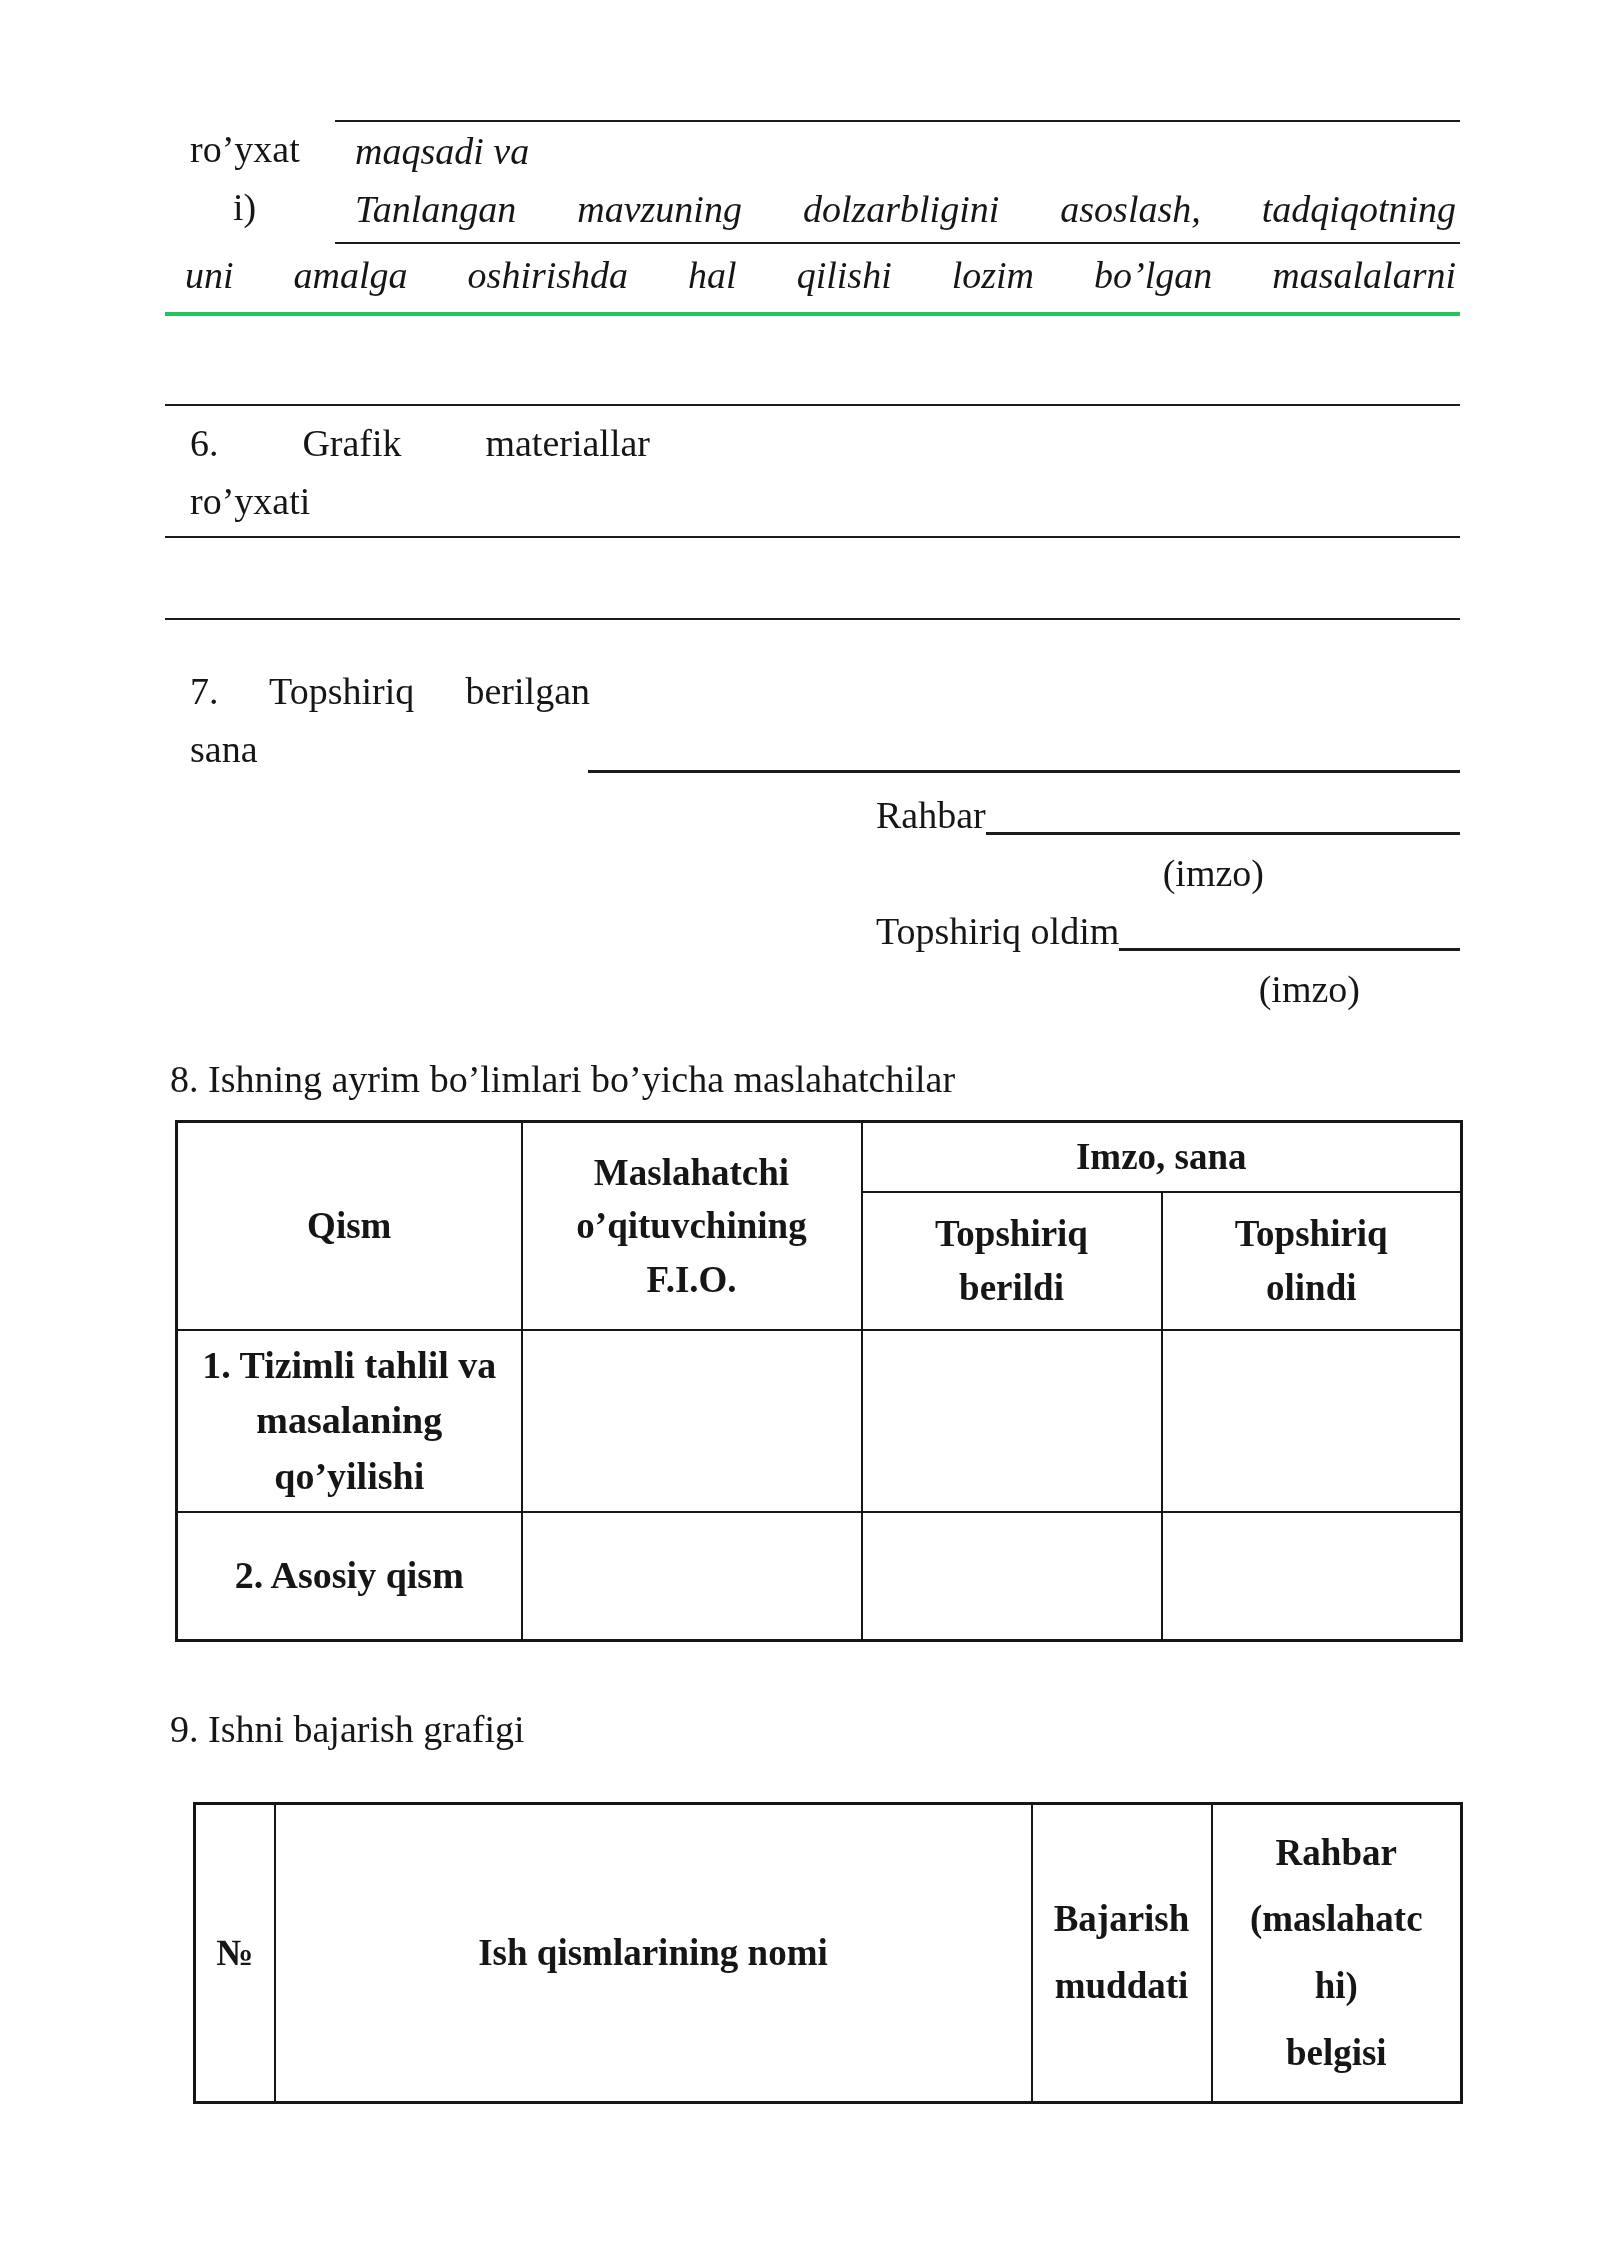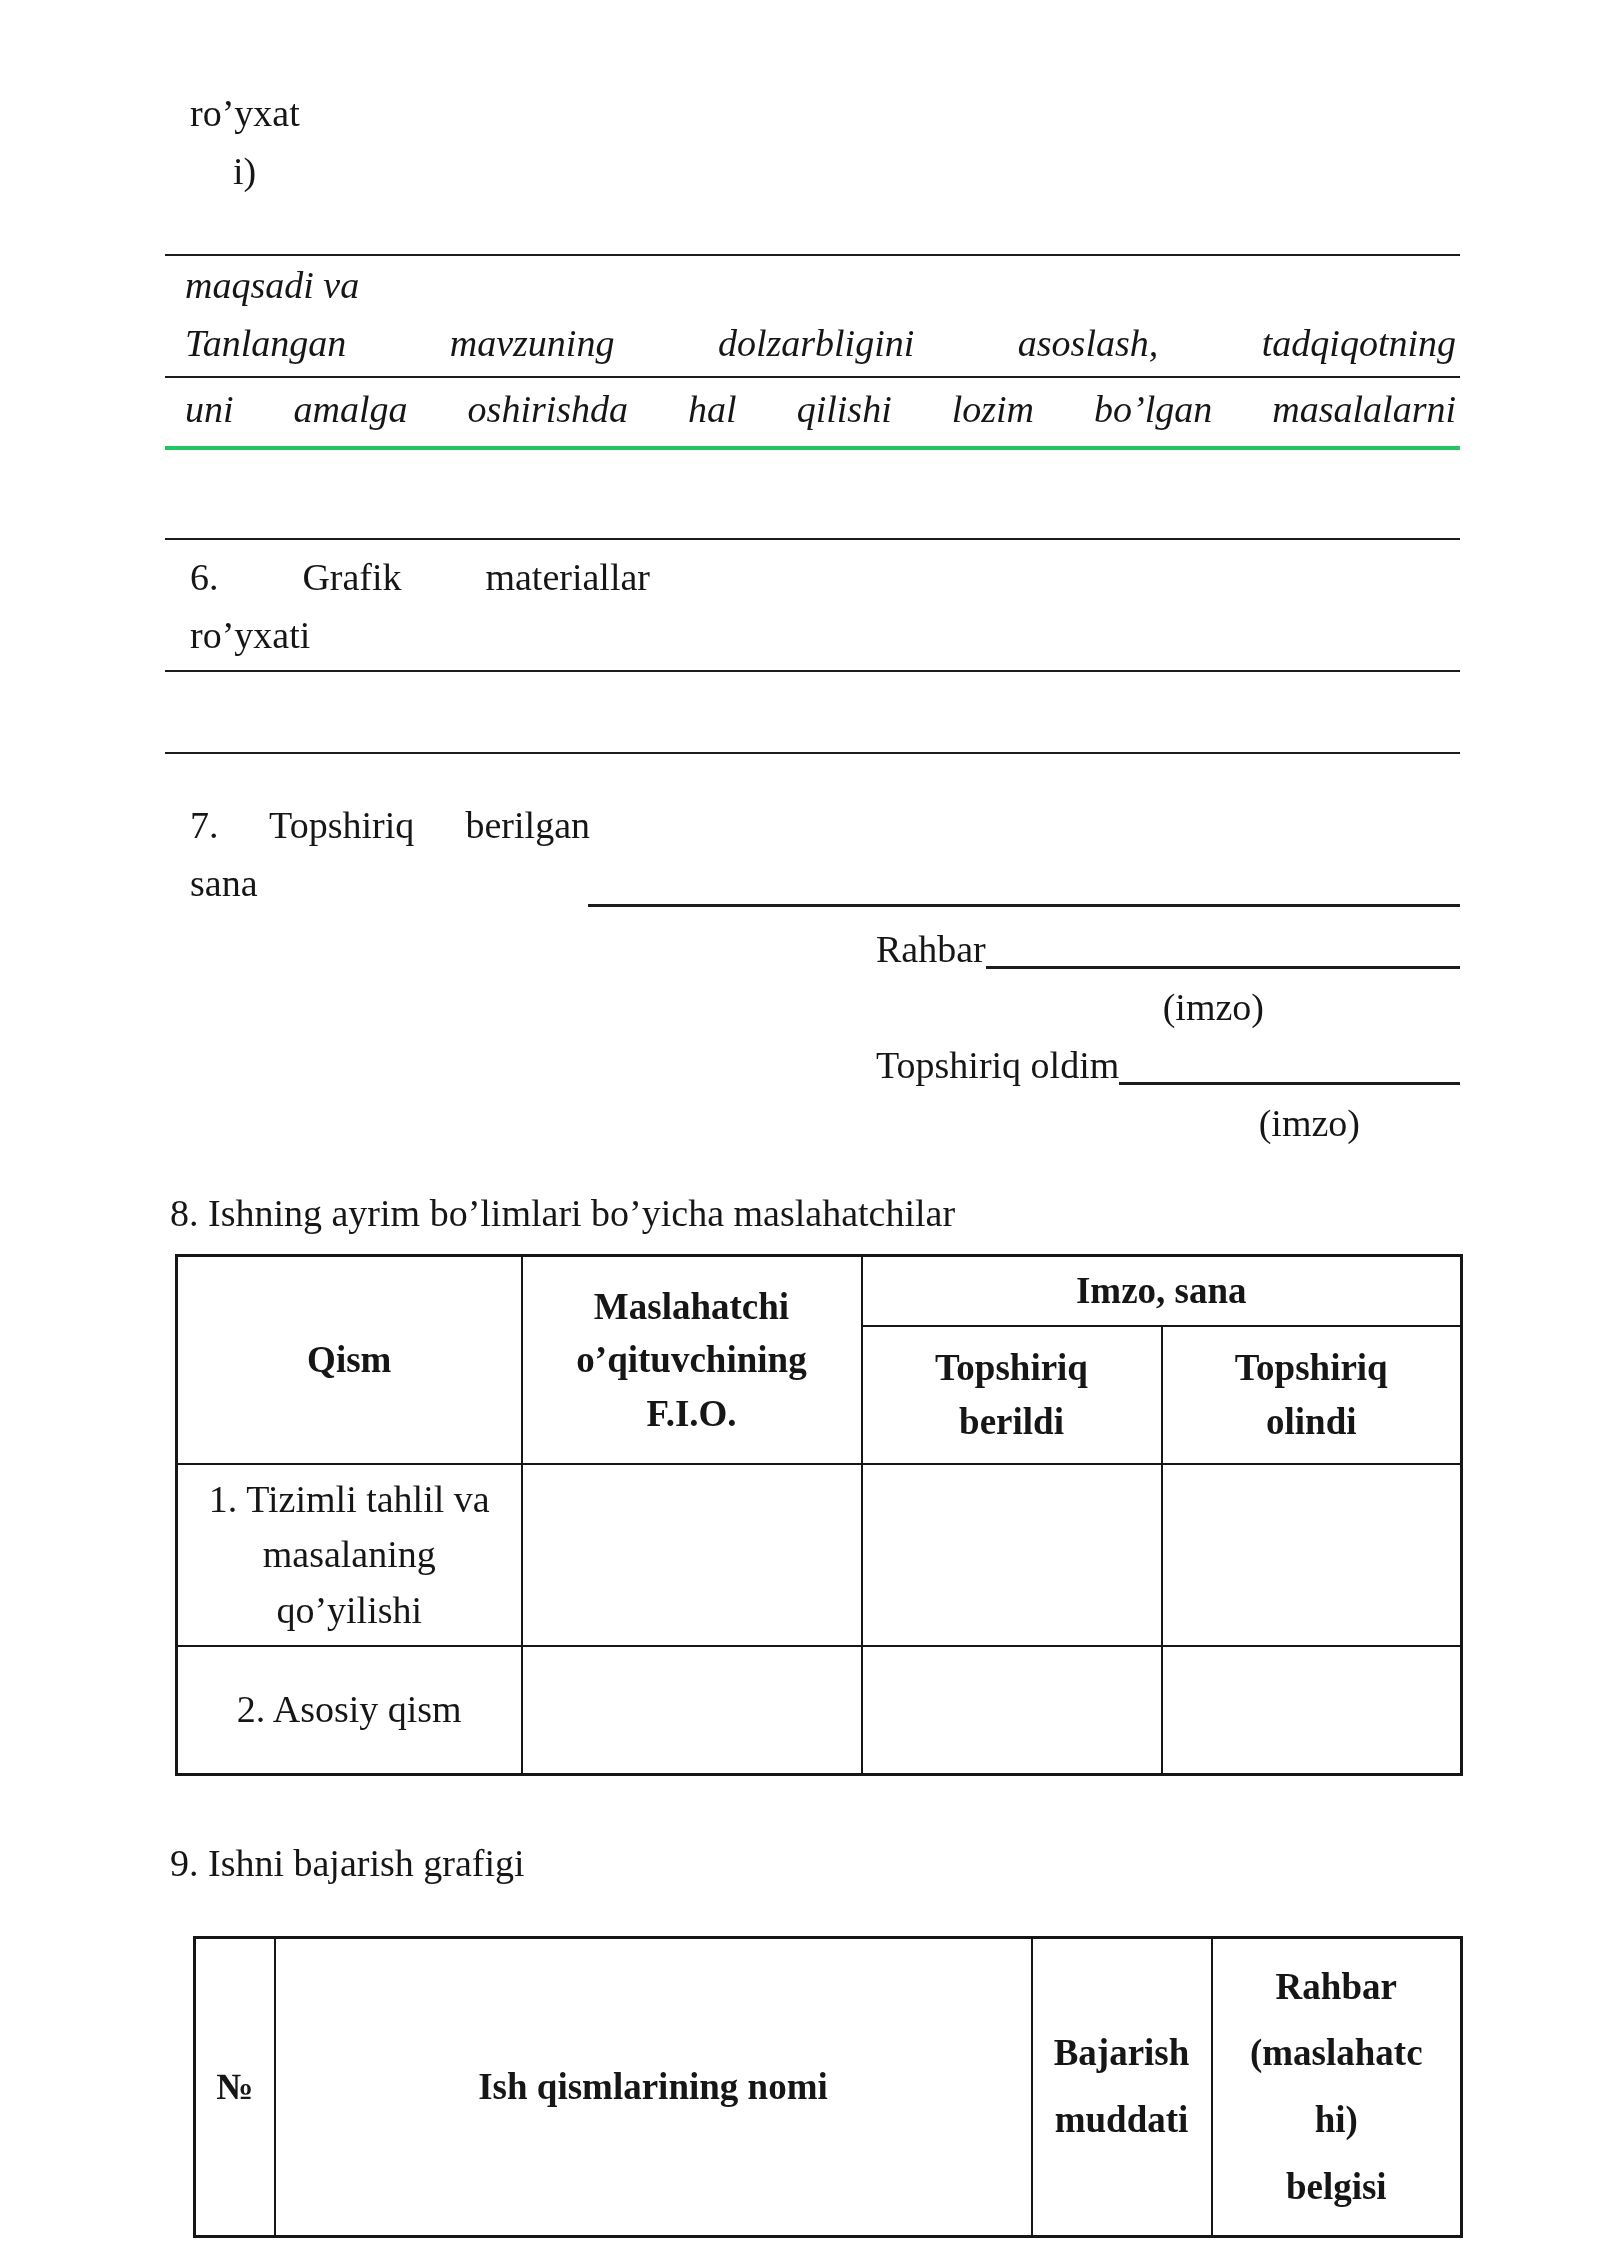--- a/index.html
+++ b/index.html
@@ -13,21 +13,21 @@
     font-family:"Liberation Serif", serif;
     font-size:38px;
     overflow:hidden;
   }
   .line{height:58px;line-height:58px;white-space:nowrap;}
   .italic{font-style:italic;}
   .jlast{text-align:justify;text-align-last:justify;white-space:normal;}
   .preline{white-space:pre-line;}
 
   
-  .intro-row{display:flex;margin-top:84px;flex-direction:column;}
+  .intro-row{display:flex;margin-top:120px;}
   .intro-left{width:170px;flex:0 0 170px;}
   .intro-left .l1{padding-left:25px;}
   .intro-left .l2{padding-left:68px;}
   .intro-right{flex:1;border-top:2px solid #1c1c1c;border-bottom:2px solid #1c1c1c;padding:0 4px 4px 20px;}
   .para2{border-bottom:4px solid #22c55e;padding:2px 4px 8px 20px;}
 
   .gap-rule{height:88px;border-bottom:2px solid #1c1c1c;}
   .gap-rule.g2{height:80px;}
 
   .sec6{border-bottom:2px solid #1c1c1c;padding:8px 0 6px 0;}
@@ -46,21 +46,21 @@
   .sig-imzo{text-align:right;}
   .sig-imzo.i1{padding-right:196px;}
   .sig-imzo.i2{padding-right:100px;}
 
   .heading{margin-top:32px;margin-left:5px;height:58px;line-height:58px;}
   .heading.h9{margin-top:58px;}
 
   table{border-collapse:collapse;table-layout:fixed;}
   .t8{margin-top:12px;margin-left:10px;width:1285px;border:3px solid #161616;}
   .t9{margin-top:44px;margin-left:28px;width:1267px;border:3px solid #161616;}
-  th,td{border:2px solid #161616;text-align:center;vertical-align:middle;padding:4px 6px;}
+  th,td{border:2px solid #161616;text-align:center;vertical-align:middle;padding:4px 6px;font-weight:bold;}
   th{font-weight:bold;font-size:37px;line-height:1.45;}
   td{font-size:38px;line-height:1.45;}
   .t8 .hr1 th.span2{height:60px;}
   .t8 .hr2 th{height:128px;}
   .t8 .br1 td{height:172px;}
   .t8 .br2 td{height:118px;}
   .t9 th{height:288px;line-height:1.8;}
 </style>
 </head>
 <body>

